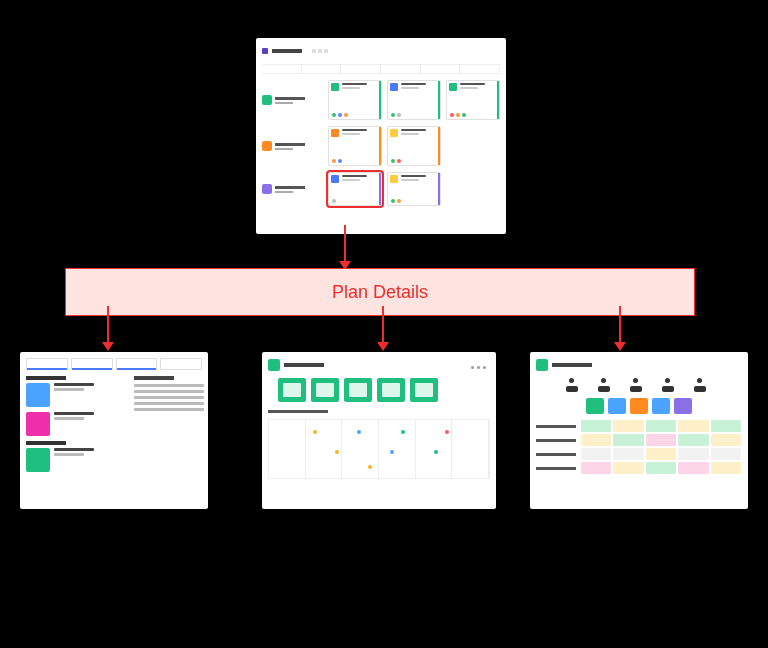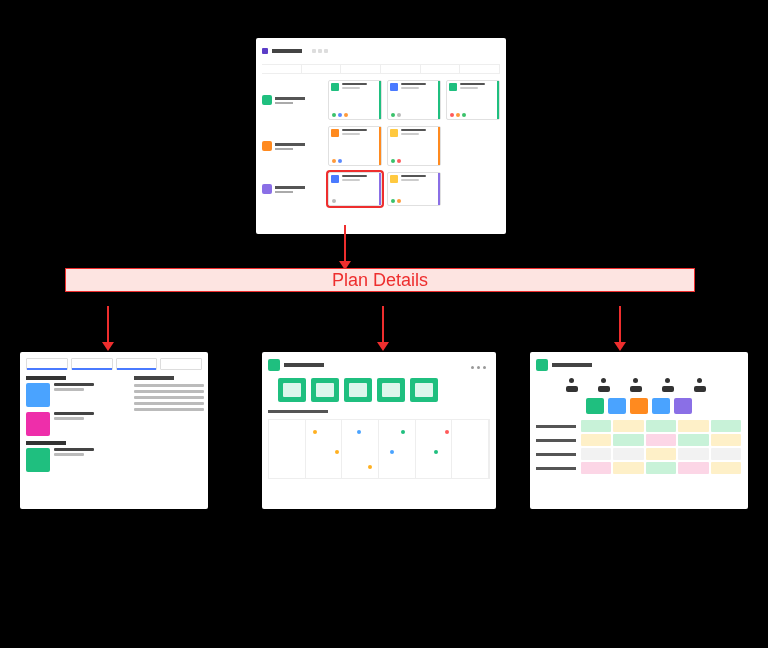--- a/index.html
+++ b/index.html
@@ -73,21 +73,21 @@
   .mini-card .dots2 .o{background:#ff9a3a;}
   .mini-card .dots2 .g{background:#3ac26b;}
   .mini-card .dots2 .b{background:#5a8aff;}
   .mini-card .dots2 .gr{background:#bbb;}
   .highlighted { box-shadow: 0 0 0 2px #ee2e2e; }
 
   
   .banner {
     position:absolute;
     left:65px; top:268px;
-    width:630px; height:24px;
+    width:630px; height:48px;
     background:#fde4e1;
     border:1px solid #ee2e2e;
     display:flex;
     align-items:center;
     justify-content:center;
     color:#ee2e2e;
     font-size:18px;
     font-weight:500;
   }
 

